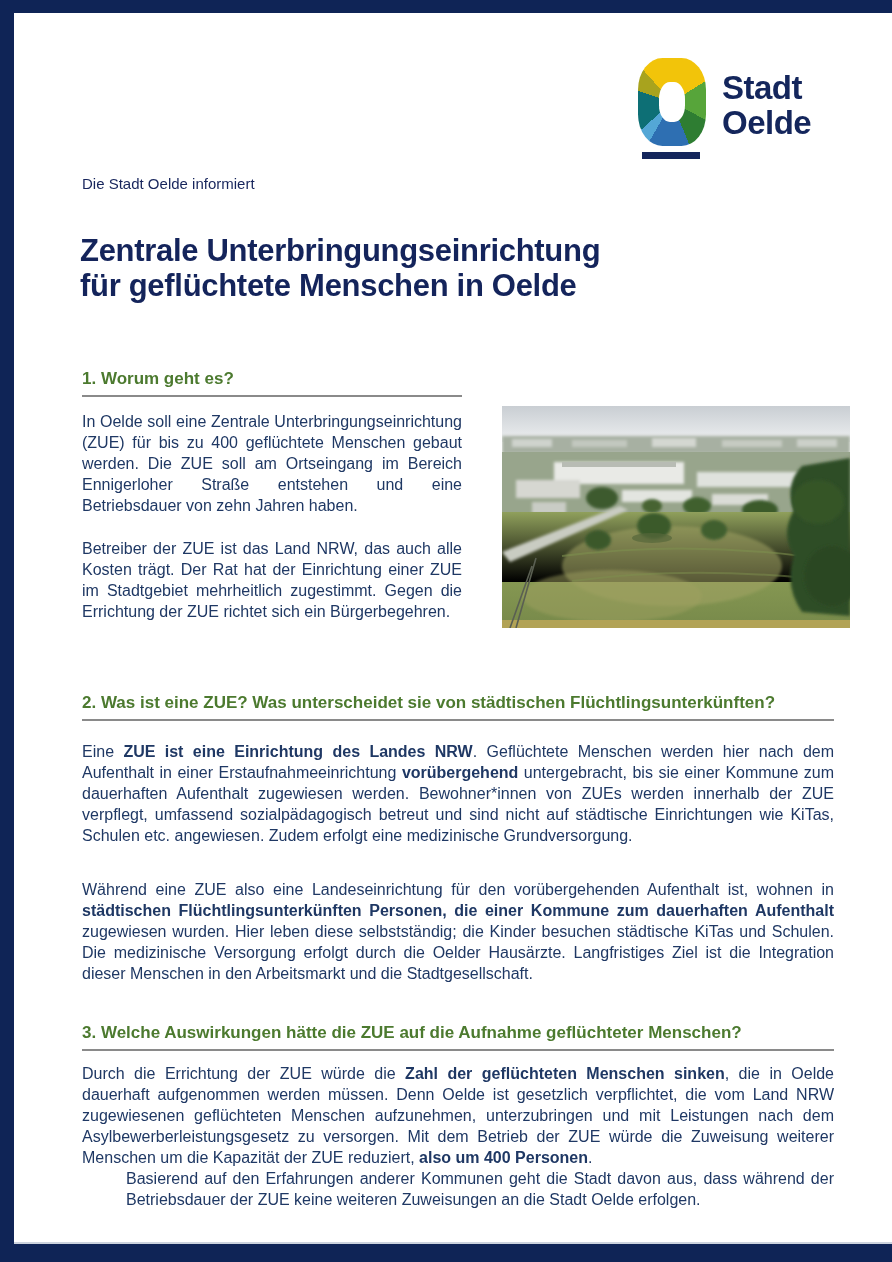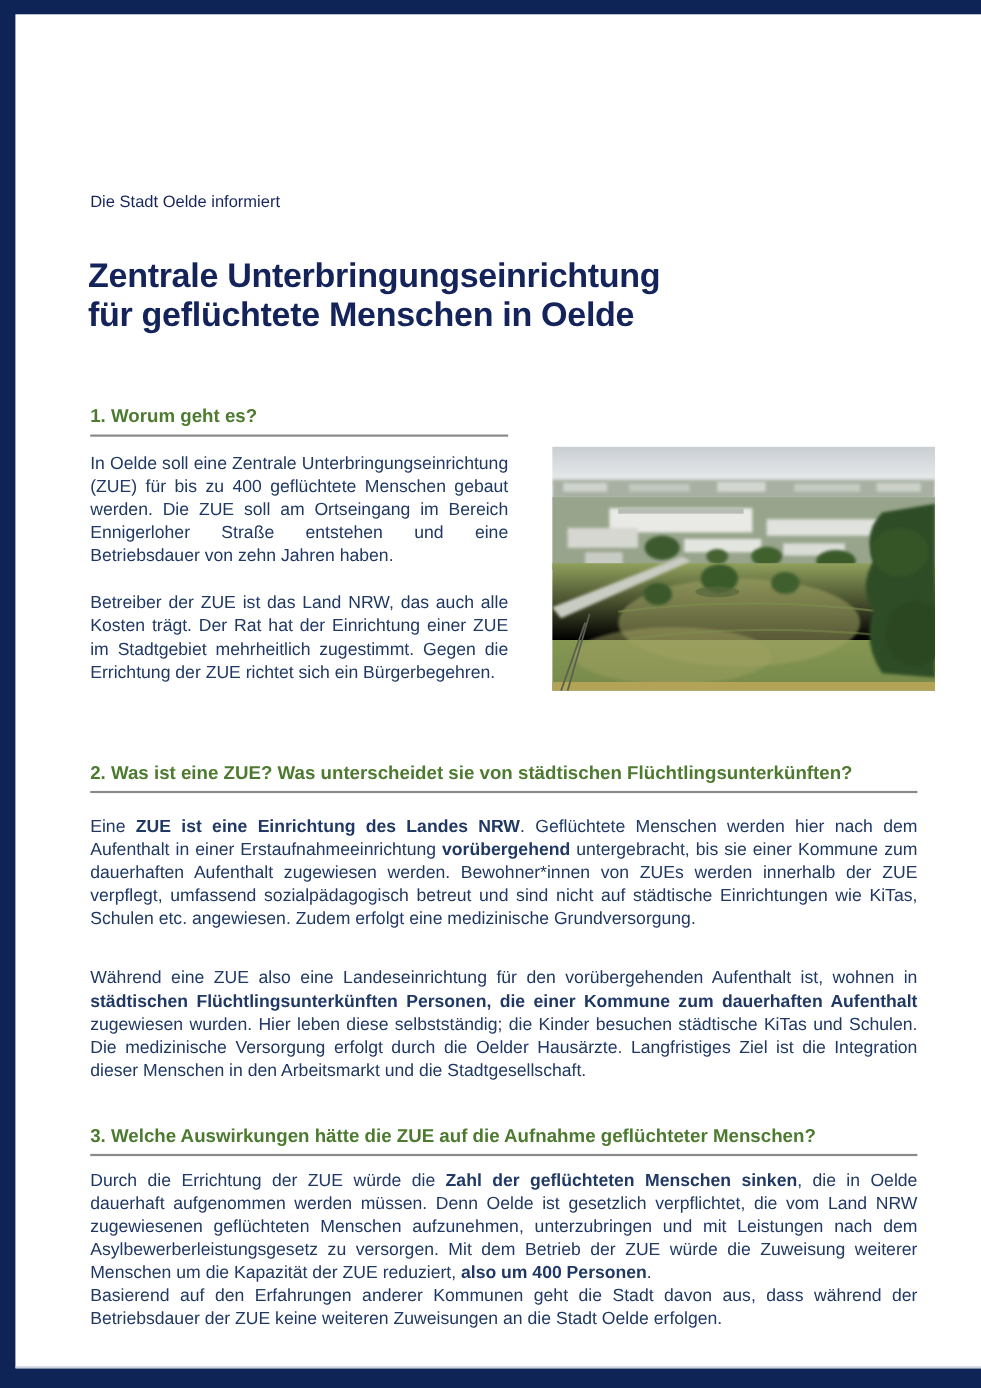--- a/index.html
+++ b/index.html
@@ -82,27 +82,37 @@
   .col-text .rule { width: 380px; }
   .col-text p { margin-top: 14px; }
   .col-text p + p { margin-top: 22px; }
   .col-photo { width: 348px; padding-top: 38px; }
   .photo { display: block; width: 348px; height: 222px; }
   .caption { margin-top: 9px; font-size: 14.5px; font-style: italic; color: #1f3864; text-align: right; }
 
   .s2 .body-text p { margin-top: 20px; }
   .s2 .body-text p + p { margin-top: 33px; }
   .s3 .body-text p { margin-top: 12px; }
-  .s3 .body-text p.cont { margin-top: 0; }
+  .s3 .body-text p.cont { margin-top: 0; margin-left: 44px; }
 </style>
 </head>
 <body>
 
 <div class="page">
 
+  <div class="logo">
+    <div class="logo-mark">
+      <div class="logo-o"></div>
+      <div class="logo-bar"></div>
+    </div>
+    <div class="logo-text">
+      <span>Stadt</span>
+      <span>Oelde</span>
+    </div>
+  </div>
 
   <div class="kicker">Die Stadt Oelde informiert</div>
   <h1 class="title">
     <span>Zentrale Unterbringungseinrichtung</span>
     <span>für geflüchtete Menschen in Oelde</span>
   </h1>
 
   <section class="section s1">
     <div class="sec1-cols">
       <div class="col-text body-text">

